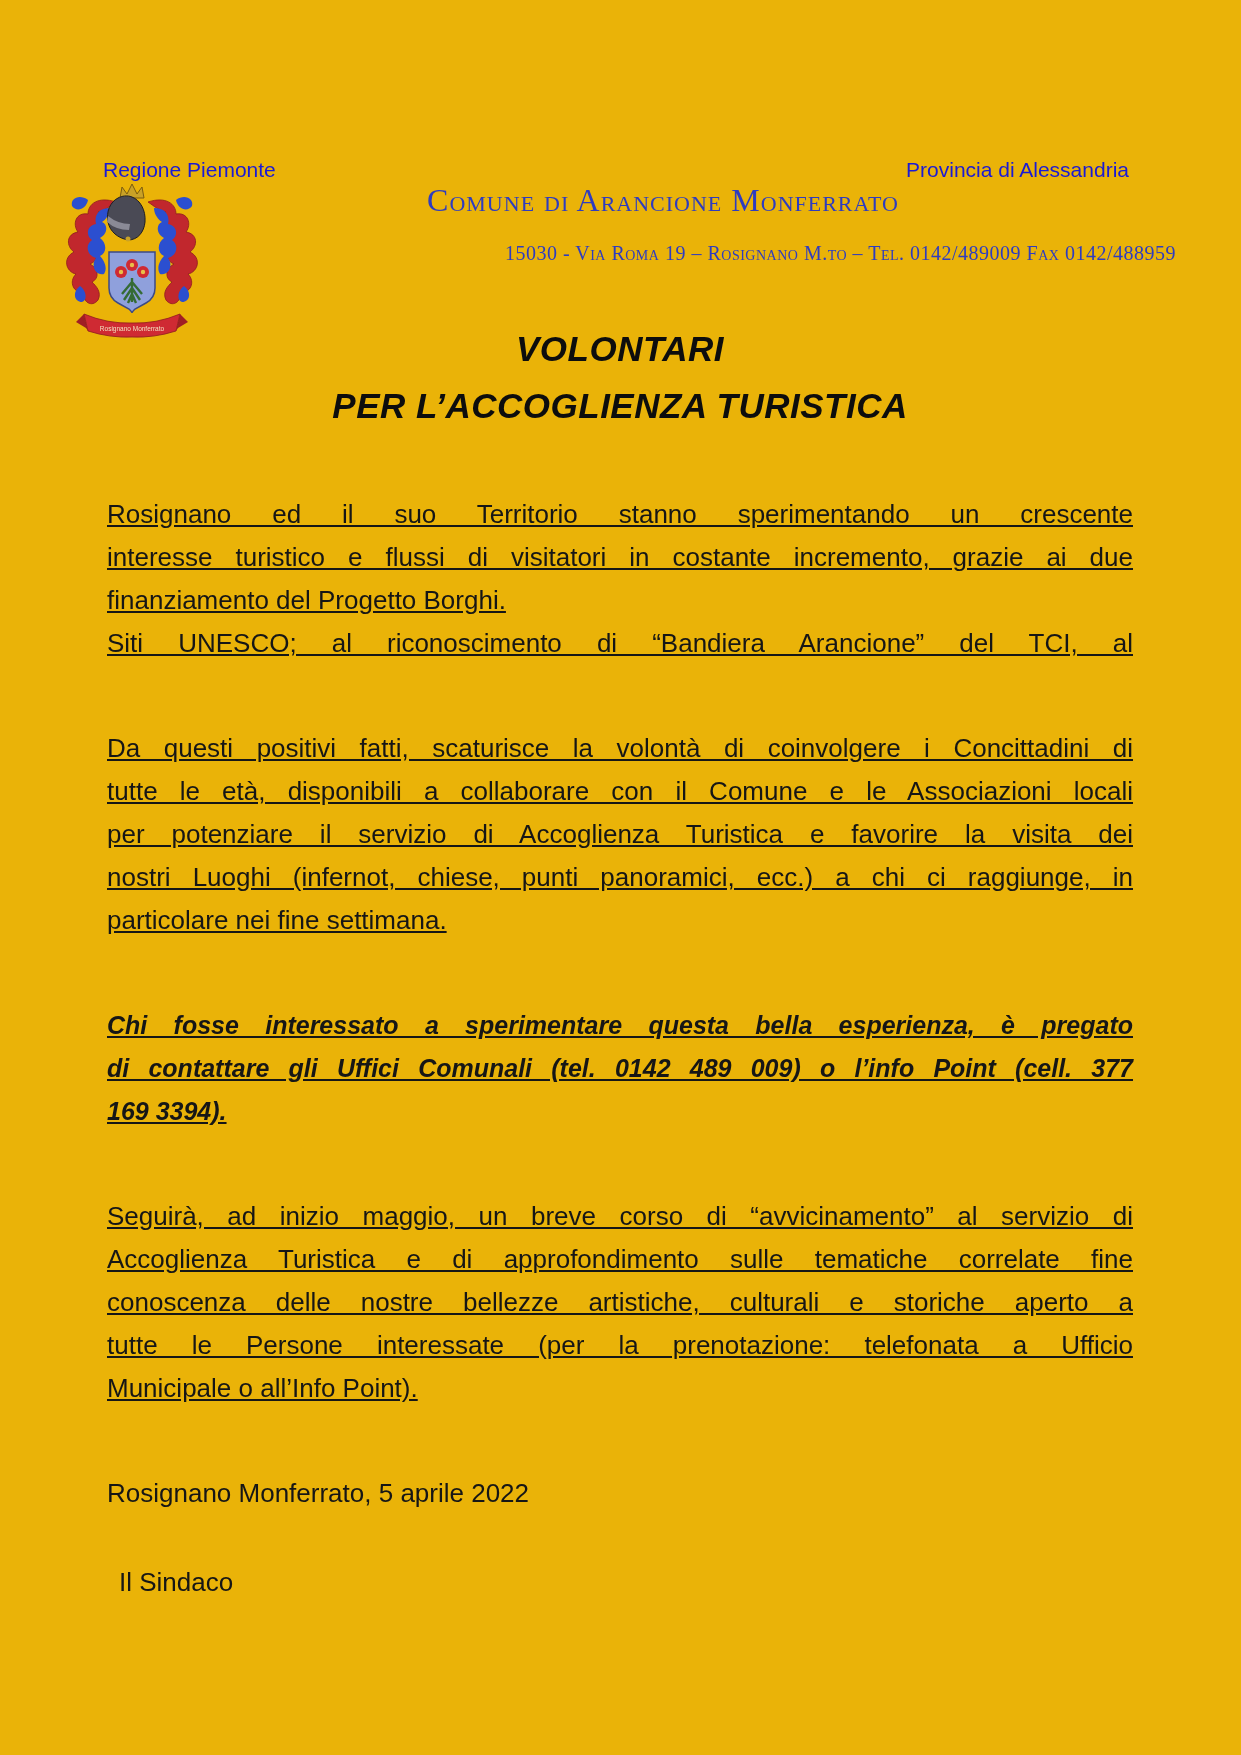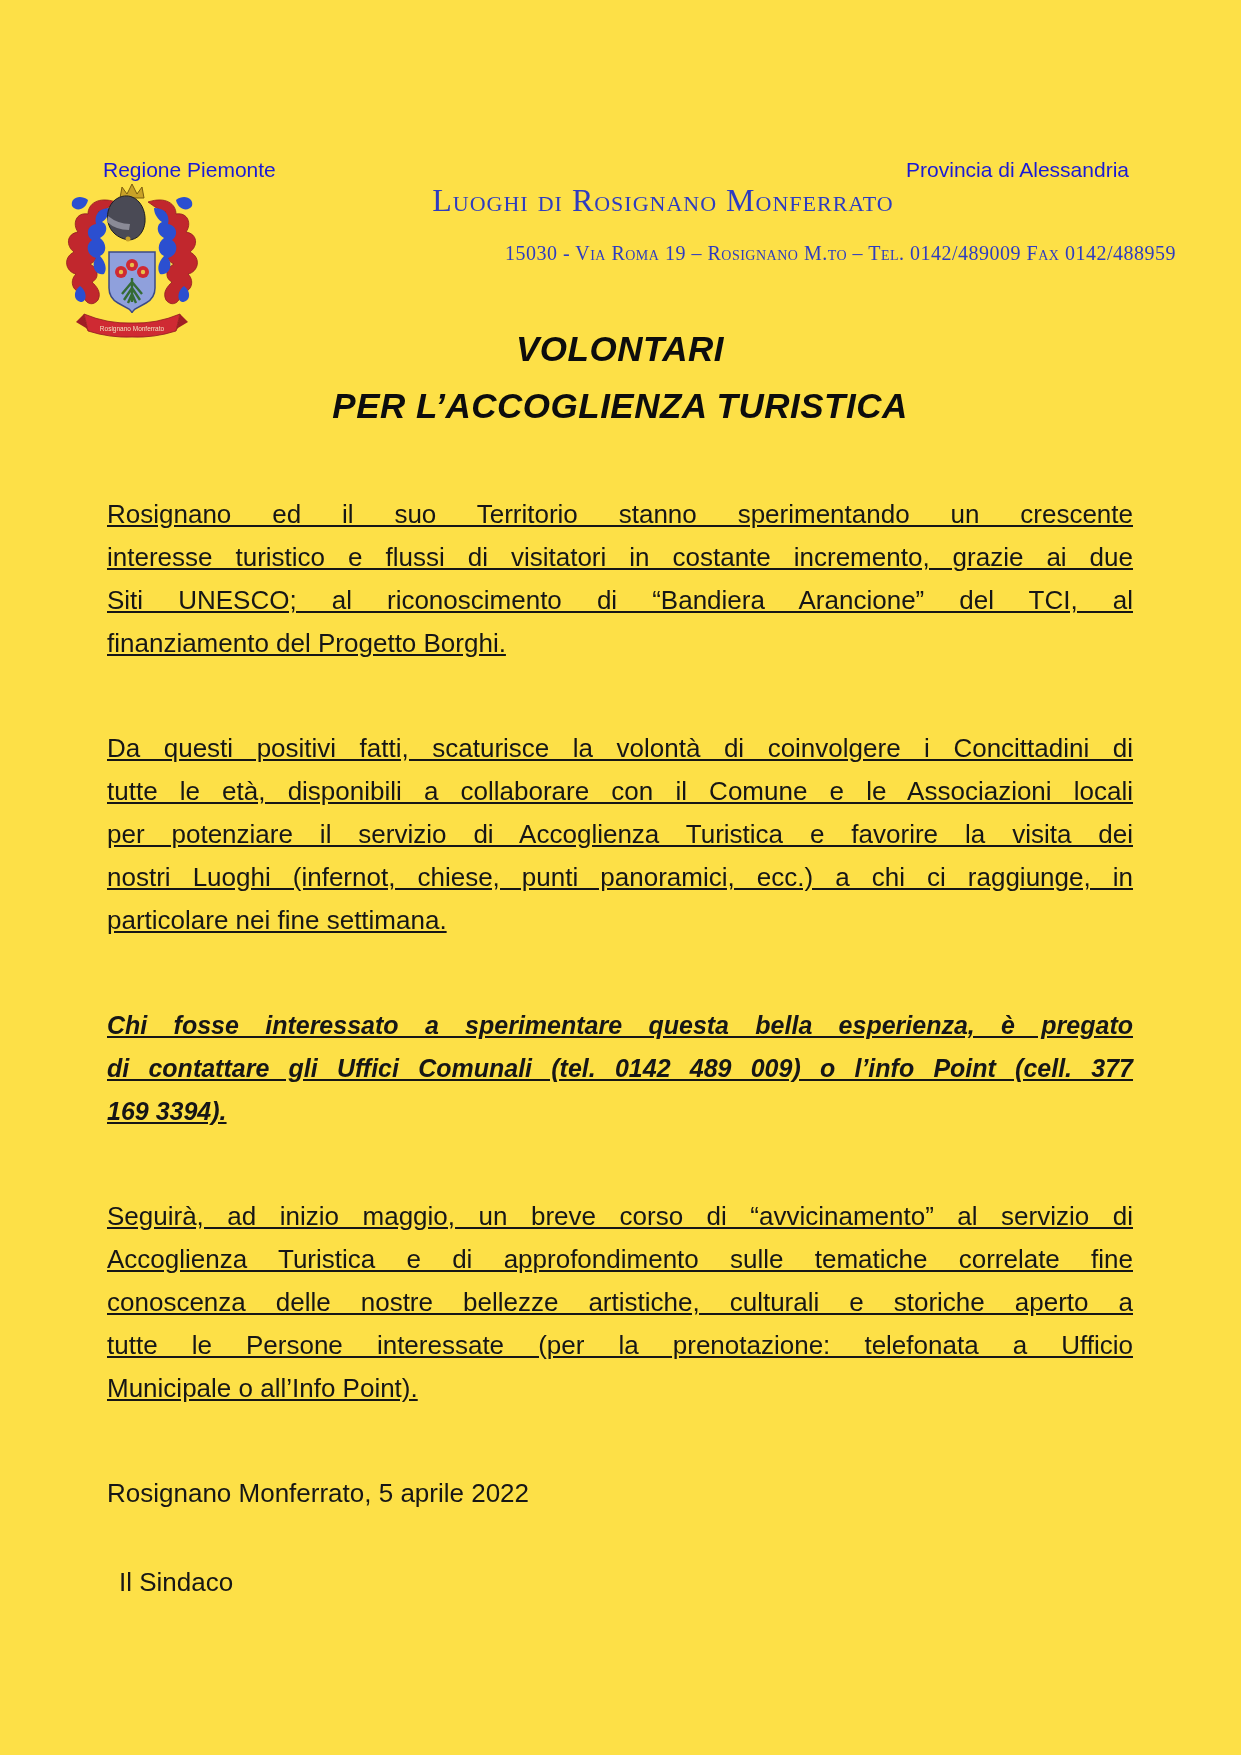--- a/index.html
+++ b/index.html
@@ -1,20 +1,20 @@
 <!DOCTYPE html>
 <html><head>
 <meta charset="utf-8">
 <style>
   html, body { margin: 0; padding: 0; background: #ffffff; }
   .page {
     position: relative;
     width: 1241px;
     height: 1755px;
-    background: #fde047;
+    background: #eab308;
     font-family: "Liberation Sans", sans-serif;
     color: #1a1a1a;
     overflow: hidden;
   }
 
   
   .header-labels {
     position: absolute;
     left: 103px;
     top: 159px;
@@ -147,33 +147,33 @@
     </g>
 
     <g>
       <path d="M26,132 L18,140 L28,146 L30,149 Z" fill="#a01e24"></path>
       <path d="M122,132 L130,140 L120,146 L118,149 Z" fill="#a01e24"></path>
       <path d="M26,132 Q50,142 74,141 Q98,142 122,132 L118,149 Q96,156 74,155 Q52,156 30,149 Z" fill="#cf2a33" stroke="#8e1a1f" stroke-width="0.8"></path>
       <text x="74" y="149" text-anchor="middle" font-size="6.5" fill="#f2e3c0">Rosignano Monferrato</text>
     </g>
   </svg>
 
-  <div class="org-name">Luoghi di Rosignano Monferrato</div>
+  <div class="org-name">Comune di Arancione Monferrato</div>
   <div class="org-address">15030 - Via Roma 19 – Rosignano M.to – Tel. 0142/489009  Fax 0142/488959</div>
 
   <div class="doc-title l1">VOLONTARI</div>
   <div class="doc-title l2">PER L’ACCOGLIENZA TURISTICA</div>
 
   <div class="body-text">
 
     <p>
       <span class="jl">Rosignano ed il suo Territorio stanno sperimentando un crescente</span>
       <span class="jl">interesse turistico e flussi di visitatori in costante incremento, grazie ai due</span>
+      <span class="jl last">finanziamento del Progetto Borghi.</span>
       <span class="jl">Siti UNESCO; al riconoscimento di “Bandiera Arancione” del TCI, al</span>
-      <span class="jl last">finanziamento del Progetto Borghi.</span>
     </p>
 
     <p>
       <span class="jl">Da questi positivi fatti, scaturisce la volontà di coinvolgere i Concittadini di</span>
       <span class="jl">tutte le età, disponibili a collaborare con il Comune e le Associazioni locali</span>
       <span class="jl">per potenziare il servizio di Accoglienza Turistica e favorire la visita dei</span>
       <span class="jl">nostri Luoghi (infernot, chiese, punti panoramici, ecc.) a chi ci raggiunge, in</span>
       <span class="jl last">particolare nei fine settimana.</span>
     </p>
 

